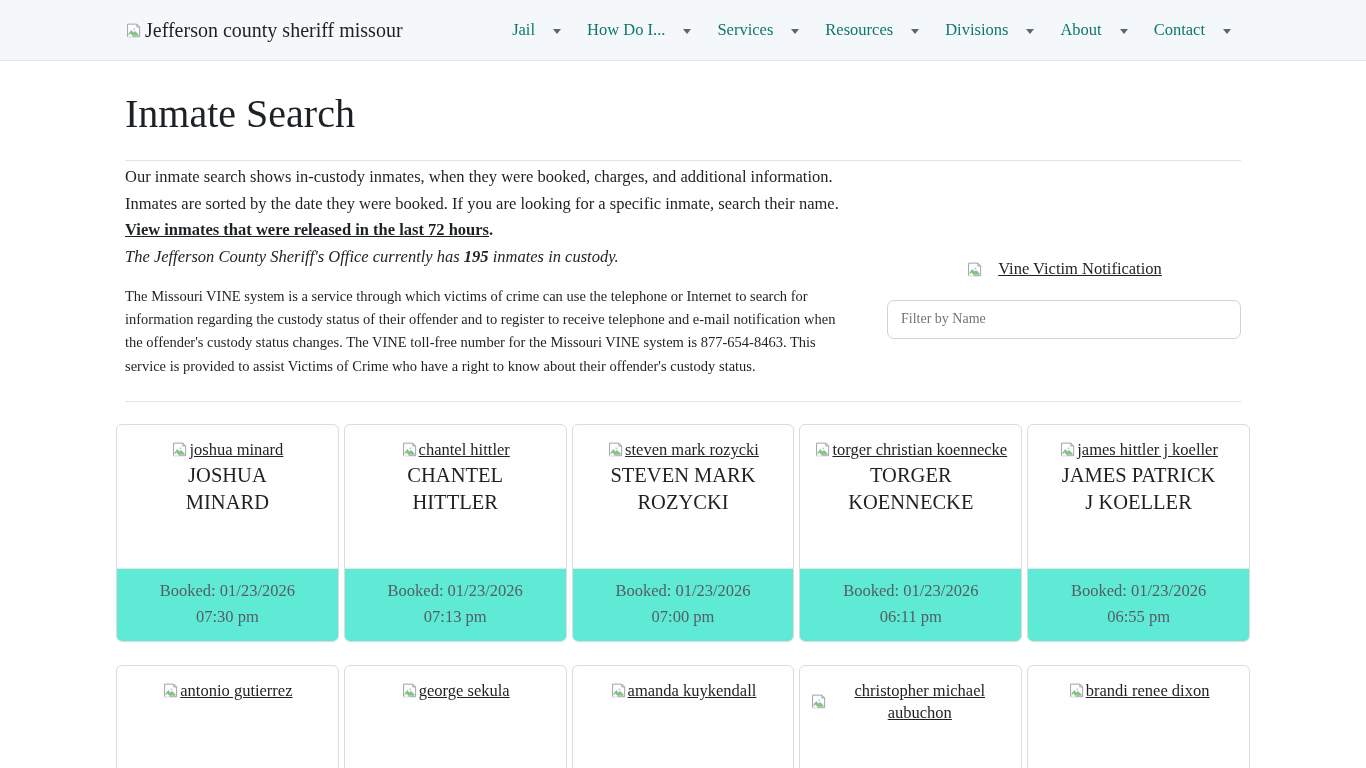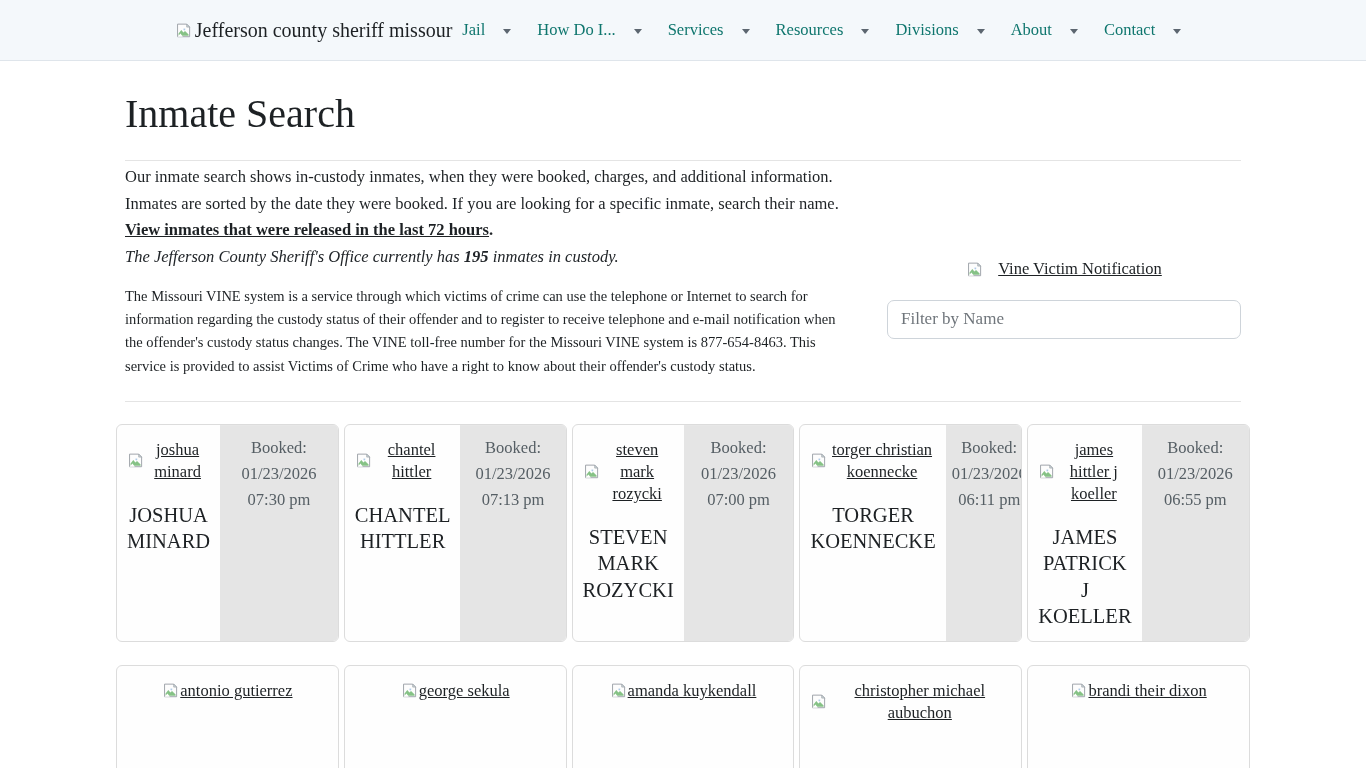--- a/index.html
+++ b/index.html
@@ -15,21 +15,21 @@
     background: #f4f8fb;
     border-bottom: 1px solid #dfe5eb;
     display: flex;
     align-items: center;
   }
   .navbar-inner {
     width: 1116px;
     margin: 11px auto;
     display: flex;
     align-items: center;
-    justify-content: center;
+    justify-content: space-between;
     font-family: Liberation Serif, serif;
   }
   .brand {
     display: flex;
     align-items: center;
     gap: 2px;
     font-size: 20px;
     color: #1d2124;
     text-decoration: none;
     cursor: pointer;
@@ -117,67 +117,66 @@
     align-items: center;
     gap: 14px;
   }
   .filter-input {
     margin-top: 18px;
     width: 354px;
     height: 39px;
     border: 1px solid #ced4da;
     border-radius: 7px;
     padding: 6px 13px;
-    font-size: 17px;
+    font-size: 14px;
     font-family: "Liberation Serif", "DejaVu Serif", serif;
     color: #212529;
     background: #fff;
     outline: none;
   }
   .filter-input::placeholder { color: #6f757b; }
   
   .cards-grid {
     margin: 22px -9px 0 -9px;
     display: grid;
     grid-template-columns: repeat(5, 1fr);
     gap: 23px 5px;
   }
   .inmate-card {
     border: 1px solid #dcdcdc;
     border-radius: 6px;
     background: #fefefe;
     height: 218px;
     display: flex;
-    flex-direction: row;
+    flex-direction: column;
     overflow: hidden;
   }
   .card-body {
     flex: 1;
     padding: 14px 10px 0 10px;
     text-align: center;
   }
   .mug-link {
     font-size: 16.5px;
     color: #1d2124;
     text-decoration: underline;
     cursor: pointer;
     display: inline-flex;
     align-items: center;
     gap: 0px;
     line-height: 22px;
   }
   .card-name {
-    margin-top: 19px;
     font-size: 20.5px;
     line-height: 26.5px;
     color: #1d2124;
     font-weight: 400;
   }
   .card-footer {
-    background: #e5e5e5;
+    background: #5eead4;
     border-top: 1px solid #e7e7e7;
     padding: 9px 6px 11px 6px;
     text-align: center;
     font-size: 16.5px;
     line-height: 26px;
     color: #555e64;
   }
   .broken-img { flex: 0 0 auto; margin-right: 1px; }
 </style>
 </head>
@@ -436,20 +435,20 @@
       <div class="inmate-card">
     <div class="card-body">
       <a class="mug-link">
             <svg class="broken-img" width="17" height="17" viewBox="0 0 20 20">
     <path d="M3 2.5 H13.8 L17.2 6 V17.3 H3 Z" fill="#fdfdfd" stroke="#9aa0a6" stroke-width="1.1"></path>
     <path d="M13.8 2.5 V6 H17.2 Z" fill="#cfd8dc" stroke="#9aa0a6" stroke-width="0.8"></path>
     <path d="M4.2 13.5 L7.4 9.4 L9.9 12.4 L11.8 10.5 L16 14.6 V16.2 H4.2 Z" fill="#86c286"></path>
     <path d="M11 7.6 a1.1 1.1 0 1 0 0.01 0 Z" fill="#aecbe8"></path>
     <path d="M3 17.3 L6.4 13.6 L9.2 17.3 Z" fill="#ffffff"></path>
   </svg>
-            <span class="mug-text">brandi their dixon</span>
+            <span class="mug-text">brandi renee dixon</span>
           </a>
       <div class="card-name"></div>
     </div>
 
   </div>
     </div>
 </main>
 
 </body></html>

